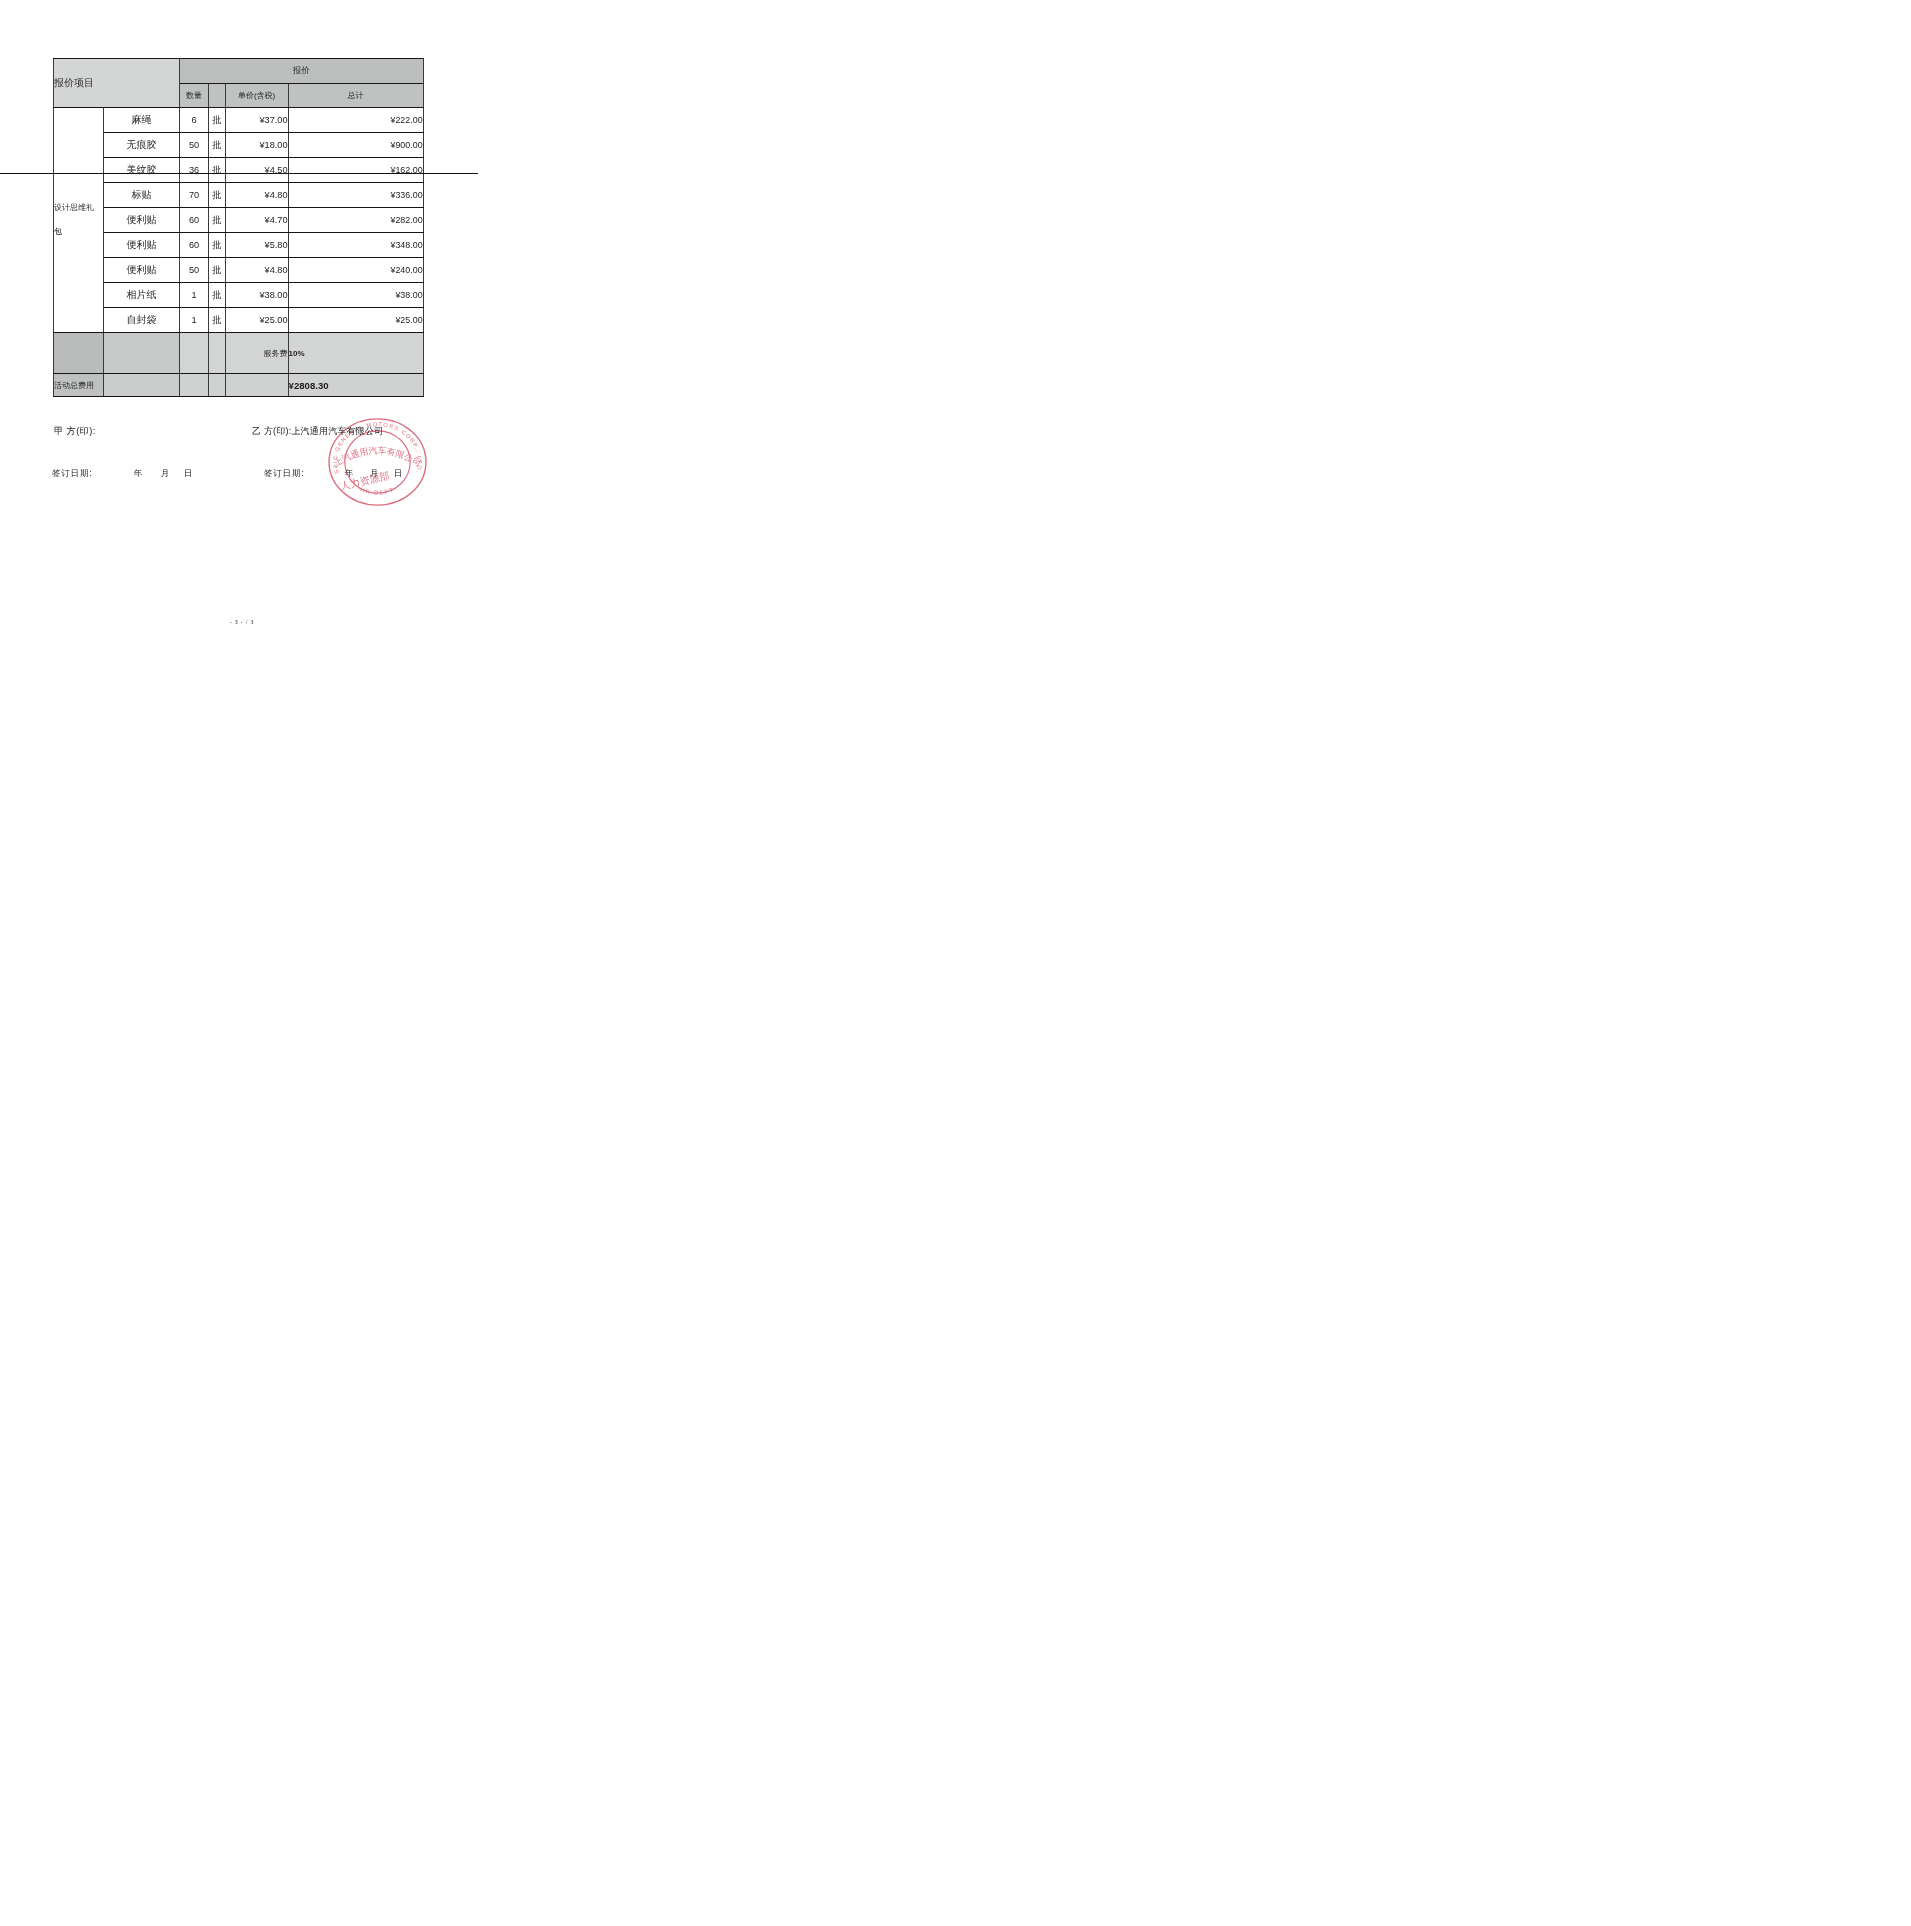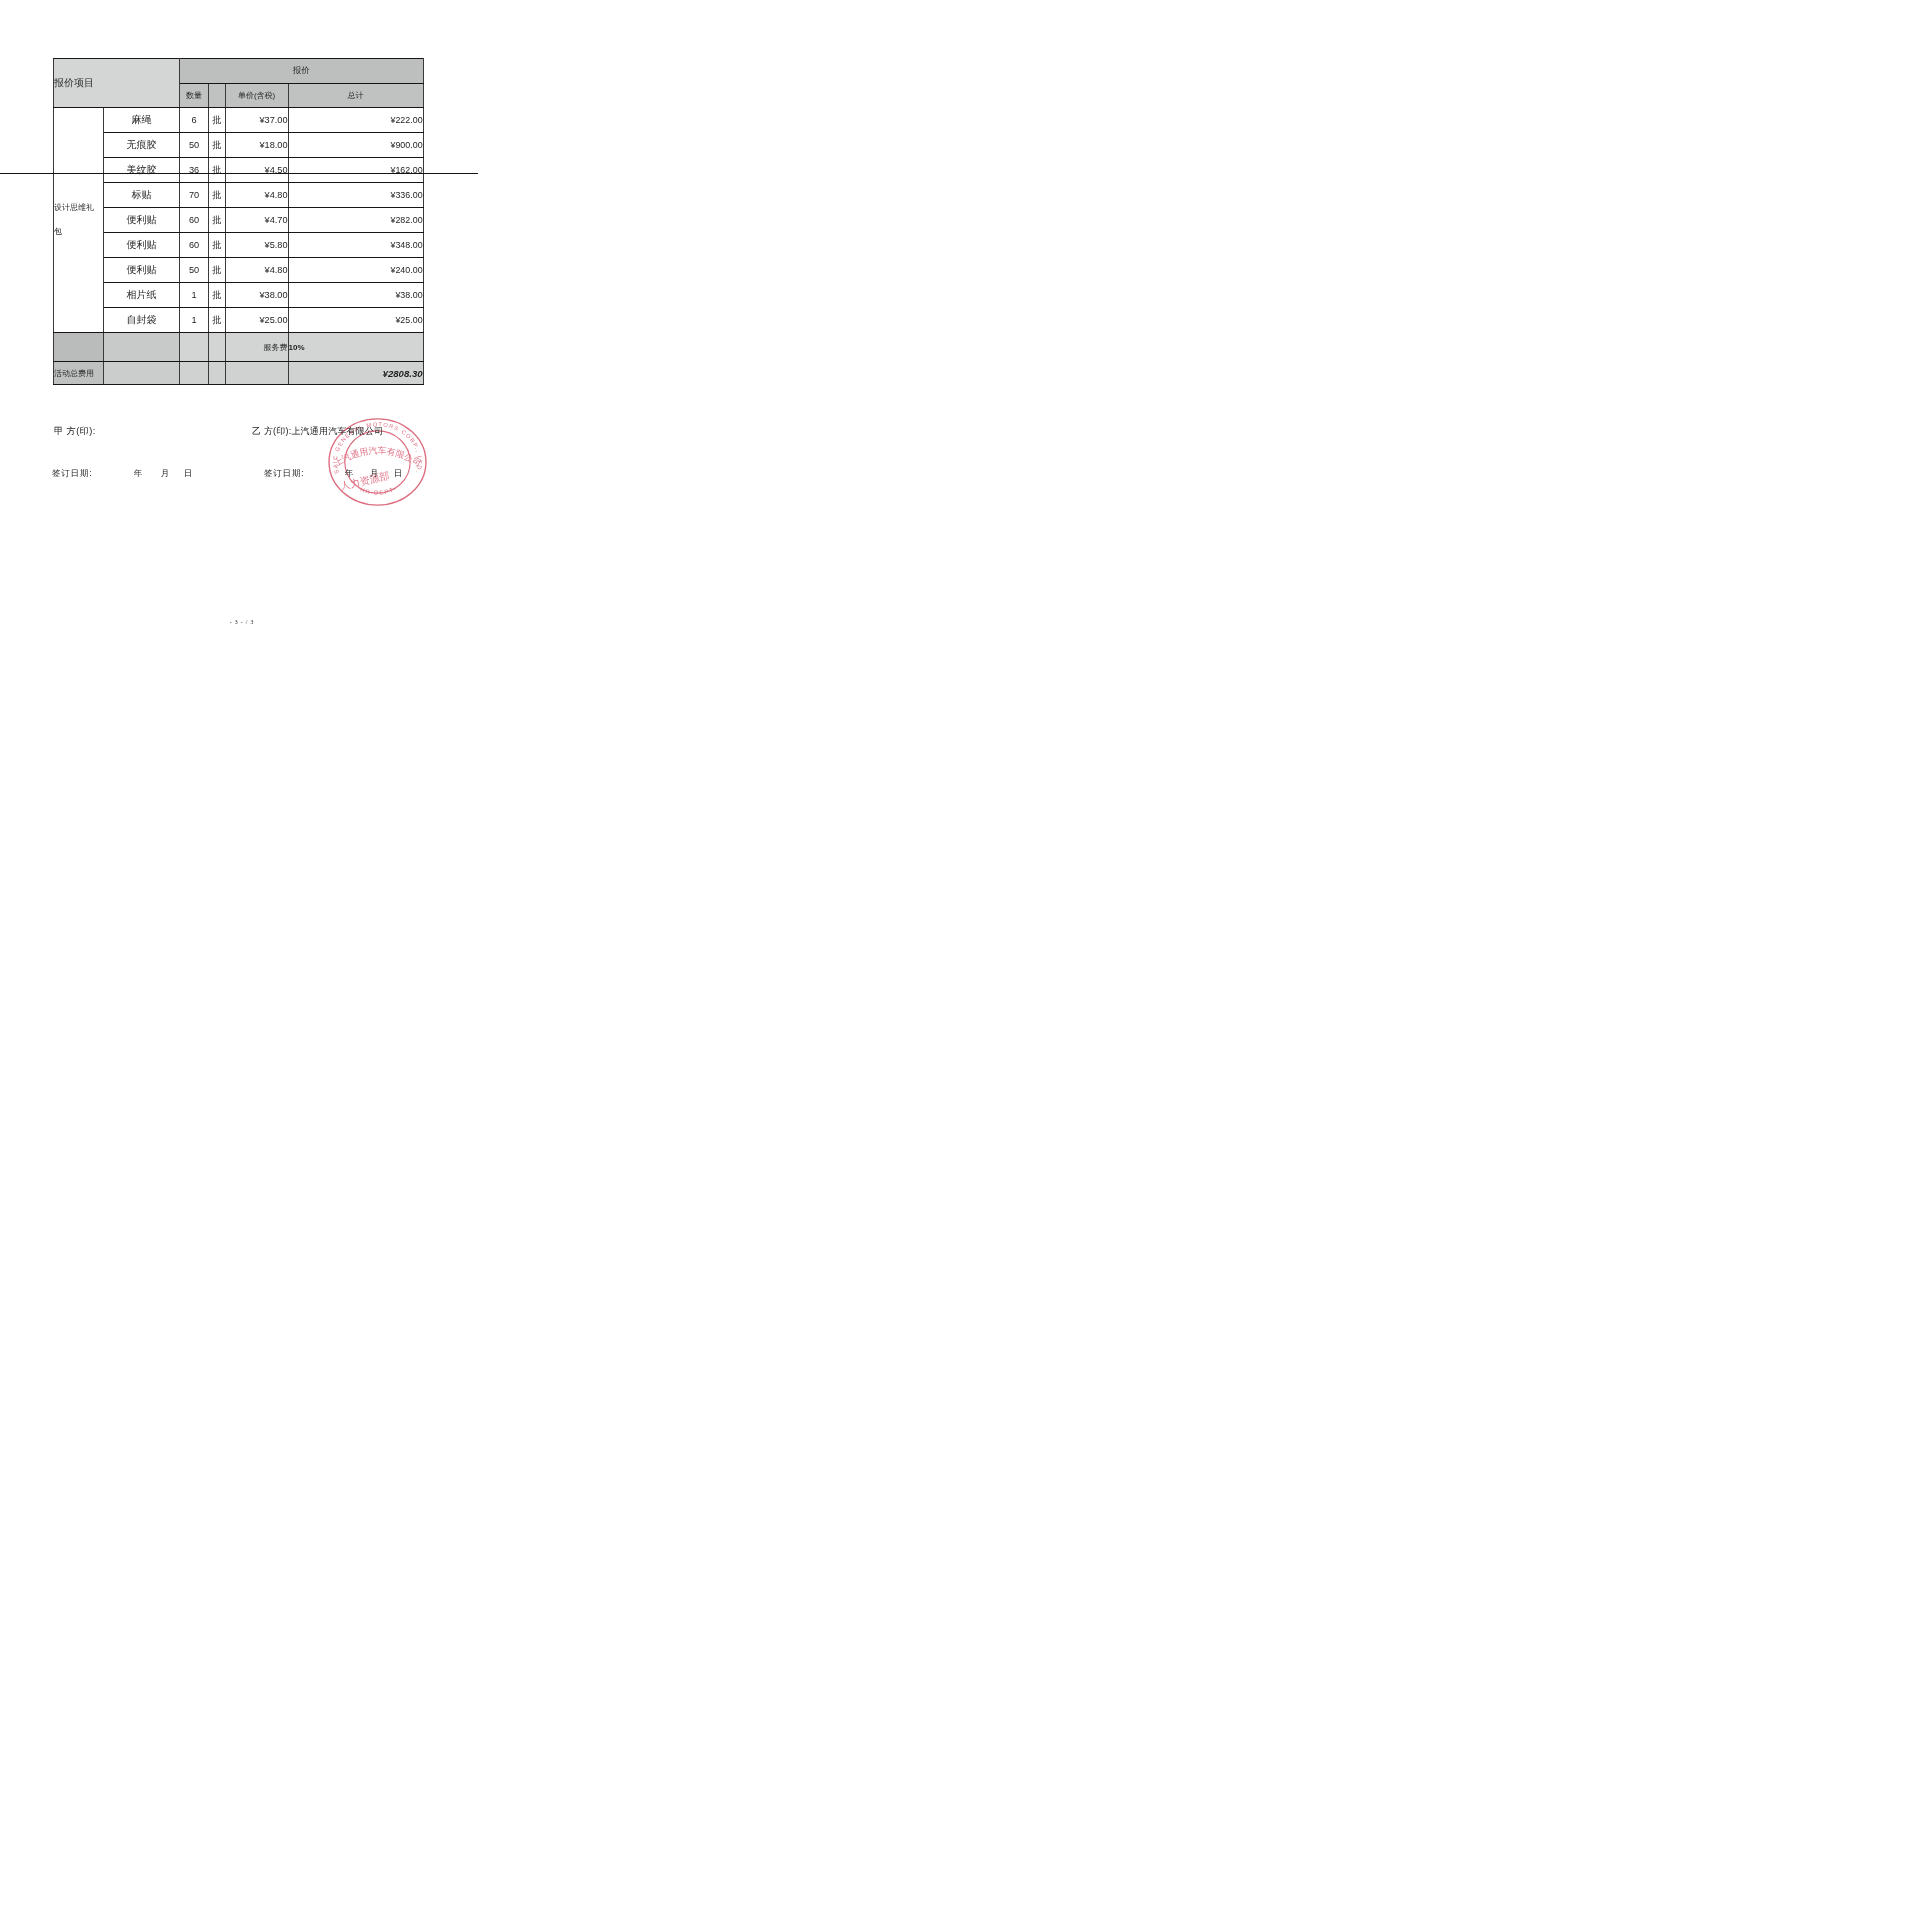--- a/index.html
+++ b/index.html
@@ -19,21 +19,21 @@
     border:1px solid #121212;
   }
   table.quote td{
     border-left:0.5px solid #3a3a3a;border-right:0.5px solid #3a3a3a;
     border-top:0.9px solid #151515;border-bottom:0.9px solid #151515;
     vertical-align:middle;padding:0;overflow:hidden;
   }
   tr.h1{height:25.4px;}
   tr.h2{height:24px;}
   tr.body-row{height:25px;}
-  tr.svc-row{height:29px;}
+  tr.svc-row{height:41px;}
   tr.grand-row{height:22.3px;}
 
   td.c-head{background:#d4d6d5;font-size:10px;text-align:left;padding-left:3.9px;color:#2c2c2c;}
   td.c-quote{background:#bcbfbe;font-size:8.5px;text-align:center;color:#272727;}
   td.c-sub{background:#bfc2c1;font-size:8px;text-align:center;color:#272727;}
 
   td.group-cell{background:#ffffff;font-size:8px;text-align:left;color:#2a2a2a;}
   td.group-cell .gline{display:block;line-height:24px;}
   td.item{font-size:10px;text-align:center;color:#242424;}
   td.qty{font-size:9.2px;text-align:center;color:#242424;}
@@ -43,21 +43,21 @@
 
   tr.svc-row td{background:#d3d5d4;}
   td.svc-g{background:#b9bcbb !important;}
   td.svc-i{background:#c8cac9 !important;}
   td.fee-label{font-size:8px;text-align:right;padding-right:3.9px;color:#2a2a2a;}
   td.fee-value{font-size:8px;font-weight:700;text-align:left;padding-left:4.6px;color:#1f1f1f;}
 
   tr.grand-row td{background:#d0d2d1;}
   td.g-label{background:#bfc1c0 !important;font-size:8px;text-align:left;padding-left:3.5px;color:#2a2a2a;}
   td.g-i{background:#cbcdcc !important;}
-  td.g-value{font-size:9.6px;font-weight:600;text-align:right;padding-right:4.6px;color:#1c1c1c;font-style:italic;}
+  td.g-value{font-size:9.6px;font-weight:600;text-align:left;padding-right:4.6px;color:#1c1c1c;}
 
   
   .sig{position:absolute;z-index:4;white-space:nowrap;}
   .sig-a{left:54px;top:425px;font-size:9.2px;letter-spacing:0.4px;}
   .sig-b{left:252px;top:425px;font-size:9px;letter-spacing:0.2px;}
   .date-label-left{left:52px;top:468px;font-size:8.5px;letter-spacing:0.8px;}
   .date-label-right{left:264px;top:468px;font-size:8.5px;letter-spacing:0.8px;}
   .ymd{position:absolute;top:468px;font-size:8.5px;transform:translateX(-50%);z-index:4;}
   .y-l{left:138px;} .m-l{left:165px;} .d-l{left:188px;}
   .y-r{left:349px;} .m-r{left:374px;} .d-r{left:398px;}

